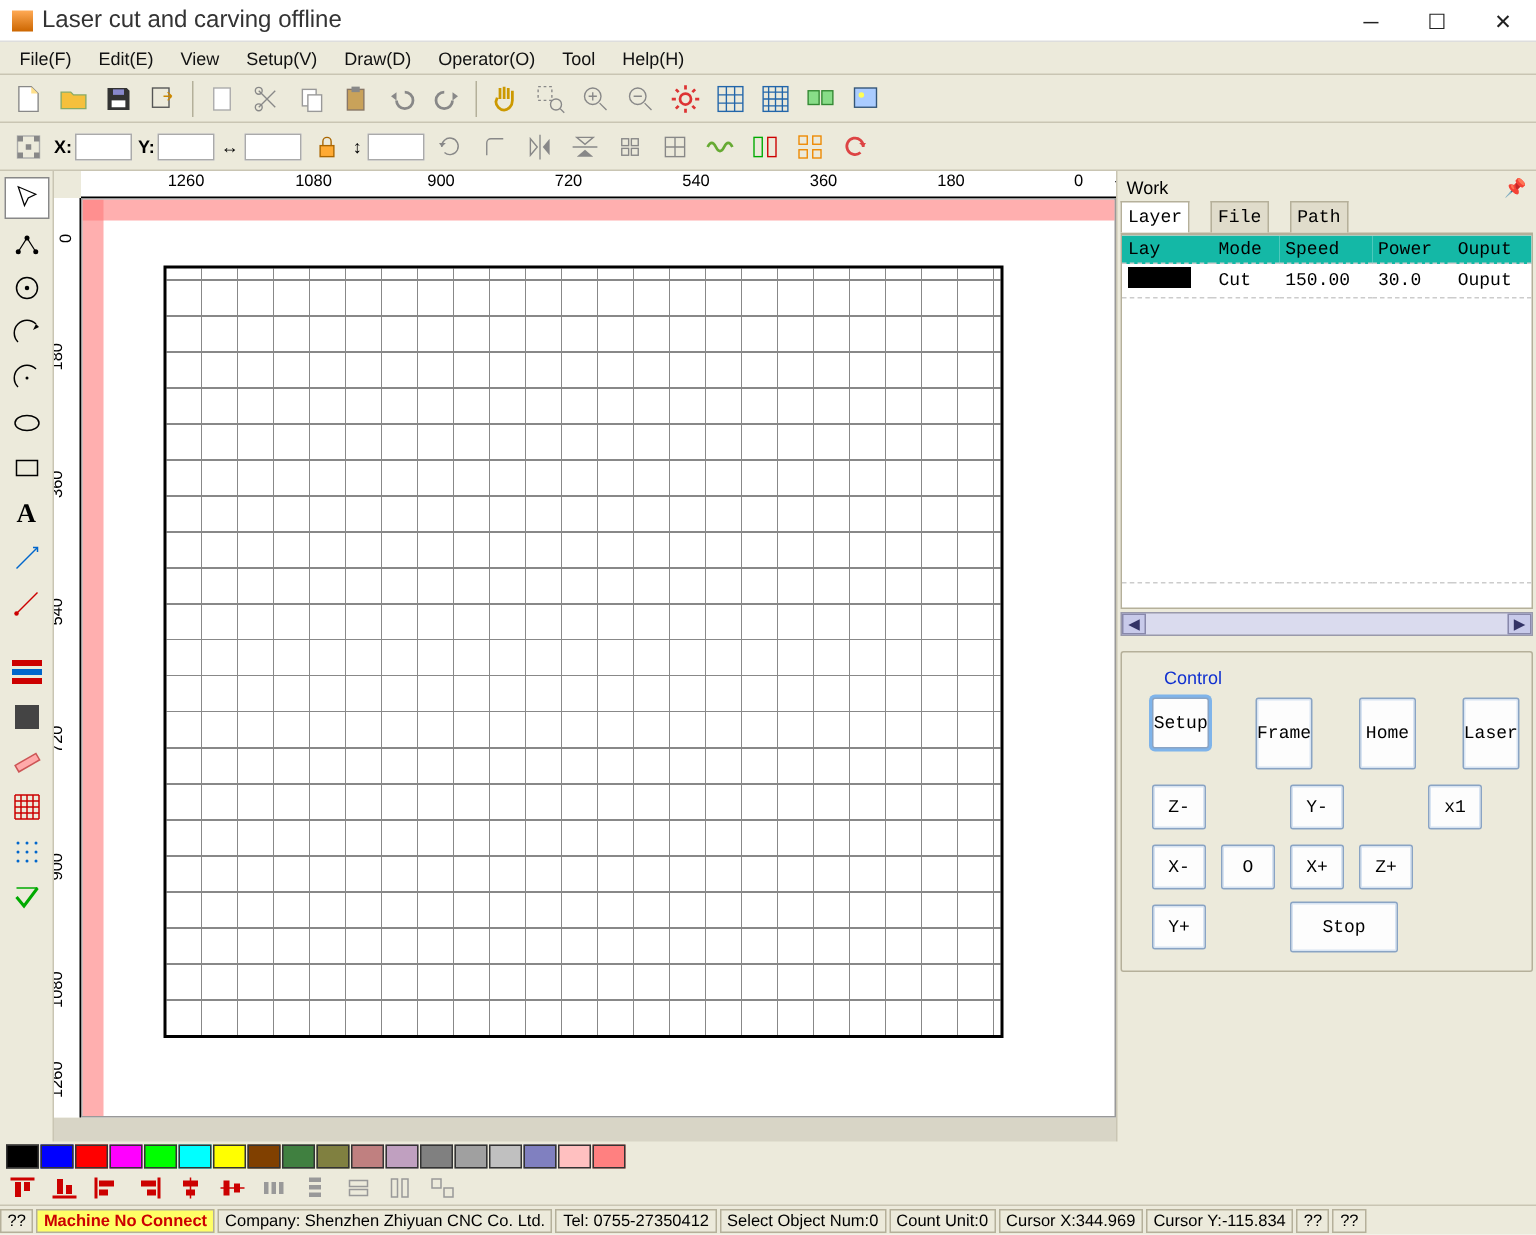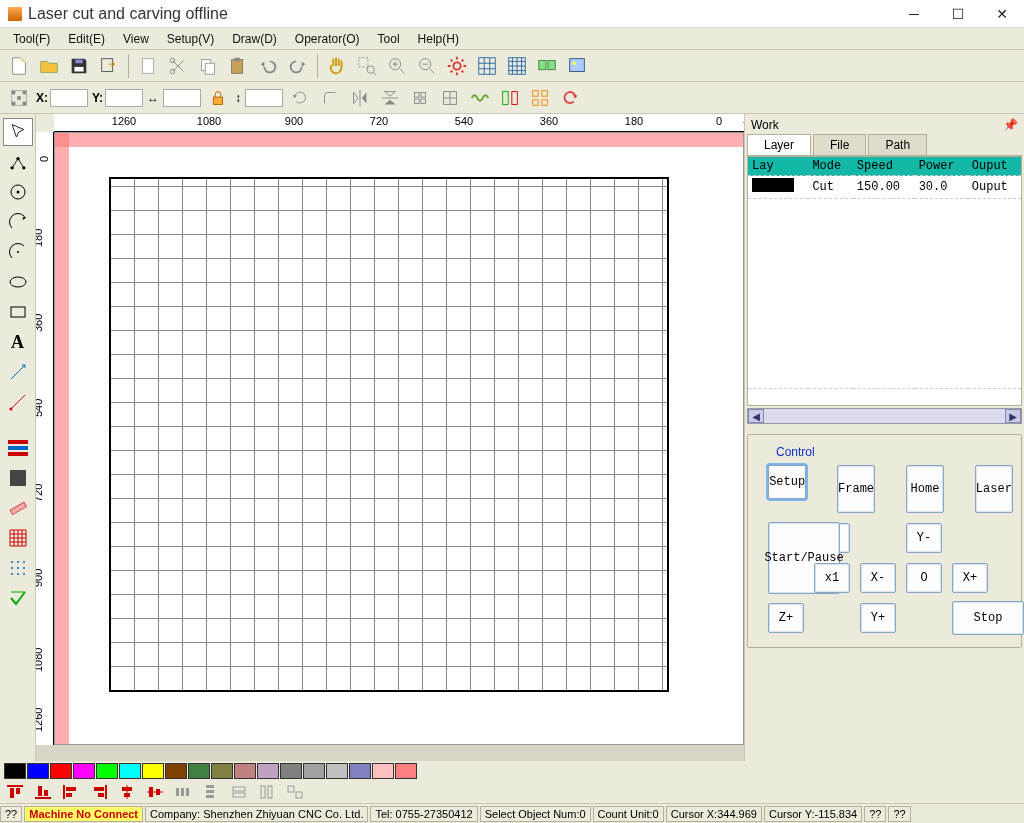--- a/index.html
+++ b/index.html
@@ -30,21 +30,21 @@
 .canvas { flex:1; background:#fff; position:relative; overflow:hidden; border:1px solid #999;}
 .drawing-area{position:absolute;left:54px;top:44px;width:560px;height:515px;border:2px solid #000;background:
 repeating-linear-gradient(0deg,transparent 0,transparent 23px,#888 23px,#888 24px),
 repeating-linear-gradient(90deg,transparent 0,transparent 23px,#888 23px,#888 24px),#fff;}
 .scroll-h,.scroll-v{background:#d8d5c6;}
 .scroll-h{height:16px;}
 .rightpanel { width: 280px; background: #eceadb; border-left: 1px solid #c9c5b3; display:flex; flex-direction:column; padding:2px;}
 .panel-title { font-size:12px; padding:2px 4px; display:flex; align-items:center;}
 .panel-title .pin{margin-left:auto;}
 .tabs{display:flex; border-bottom:1px solid #b5b09a;}
-.tab{padding:3px 16px; border:1px solid #b5b09a; border-bottom:none; margin-right:2px; background:#e0dccb; font-family:Liberation Sans, sans-serif; font-size:12px;}
+.tab{padding:3px 4px; border:1px solid #b5b09a; border-bottom:none; margin-right:14px; background:#e0dccb; font-family:Liberation Mono, monospace; font-size:12px;}
 .tab.active{background:#fff;}
 .layer-table{flex:0 0 250px;background:#fff;border:1px solid #b5b09a;font-family:"Courier New",monospace;font-size:12px;overflow:auto;}
 .layer-table table{width:100%;border-collapse:collapse;}
 .layer-table th,.layer-table td{border-bottom:1px dashed #ccc;padding:2px 4px;text-align:left;font-weight:normal;}
 .layer-table th{background:#14b8a6;}
 .layer-swatch{width:42px;height:14px;background:#000;display:inline-block;}
 .hscroll{height:16px;background:#dadbee;border:1px solid #99a;display:flex;align-items:center;margin-top:2px;}
 .hscroll .arrow{width:16px;height:14px;border:1px solid #88a;background:#c8caea;display:flex;align-items:center;justify-content:center;font-size:10px;color:#336;}
 .hscroll .track{flex:1;}
 .control-group{border:1px solid #b5b09a;margin-top:10px;padding:10px 8px 12px 20px;border-radius:2px;}
@@ -68,21 +68,21 @@
 
 <div class="titlebar">
  <div class="icon"></div>
  <div class="title">Laser cut and carving offline</div>
  <div class="winbtn">─</div>
  <div class="winbtn">☐</div>
  <div class="winbtn">✕</div>
 </div>
 
 <div class="menubar">
- <span>Tool(F)</span>
+ <span>File(F)</span>
  <span>Edit(E)</span>
  <span>View</span>
  <span>Setup(V)</span>
  <span>Draw(D)</span>
  <span>Operator(O)</span>
  <span>Tool</span>
  <span>Help(H)</span>
 </div>
 
 <div class="toolbar1">
@@ -479,21 +479,20 @@
     <div style="width:14px"></div>
     <div class="cb med">Home</div>
     <div style="width:14px"></div>
     <div class="cb med">Laser</div>
    </div>
    <div style="display:grid;grid-template-columns:40px 40px 40px 40px 78px;grid-template-rows:34px 34px 34px;gap:6px;align-items:center;">
     <div class="cb sm">Z-</div>
     <div></div>
     <div class="cb sm">Y-</div>
     <div></div>
-    <div class="cb wide" style="grid-row:1/3;height:72px">Start/Pause</div>
     <div class="cb sm">x1</div>
     <div class="cb sm">X-</div>
     <div class="cb sm">O</div>
     <div class="cb sm">X+</div>
     <div class="cb sm">Z+</div>
     <div></div>
     <div class="cb sm">Y+</div>
     <div></div>
     <div class="cb wide">Stop</div>
    </div>

